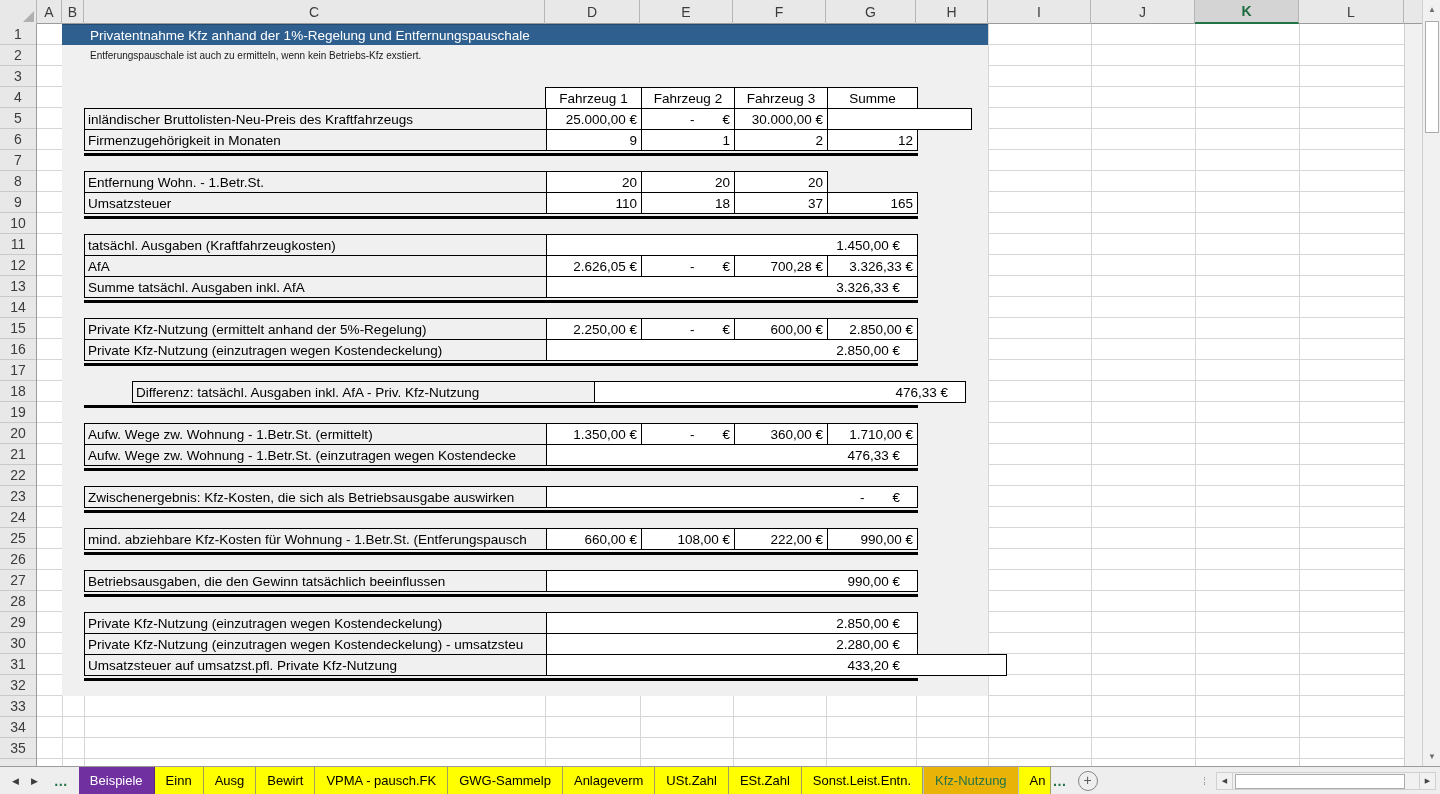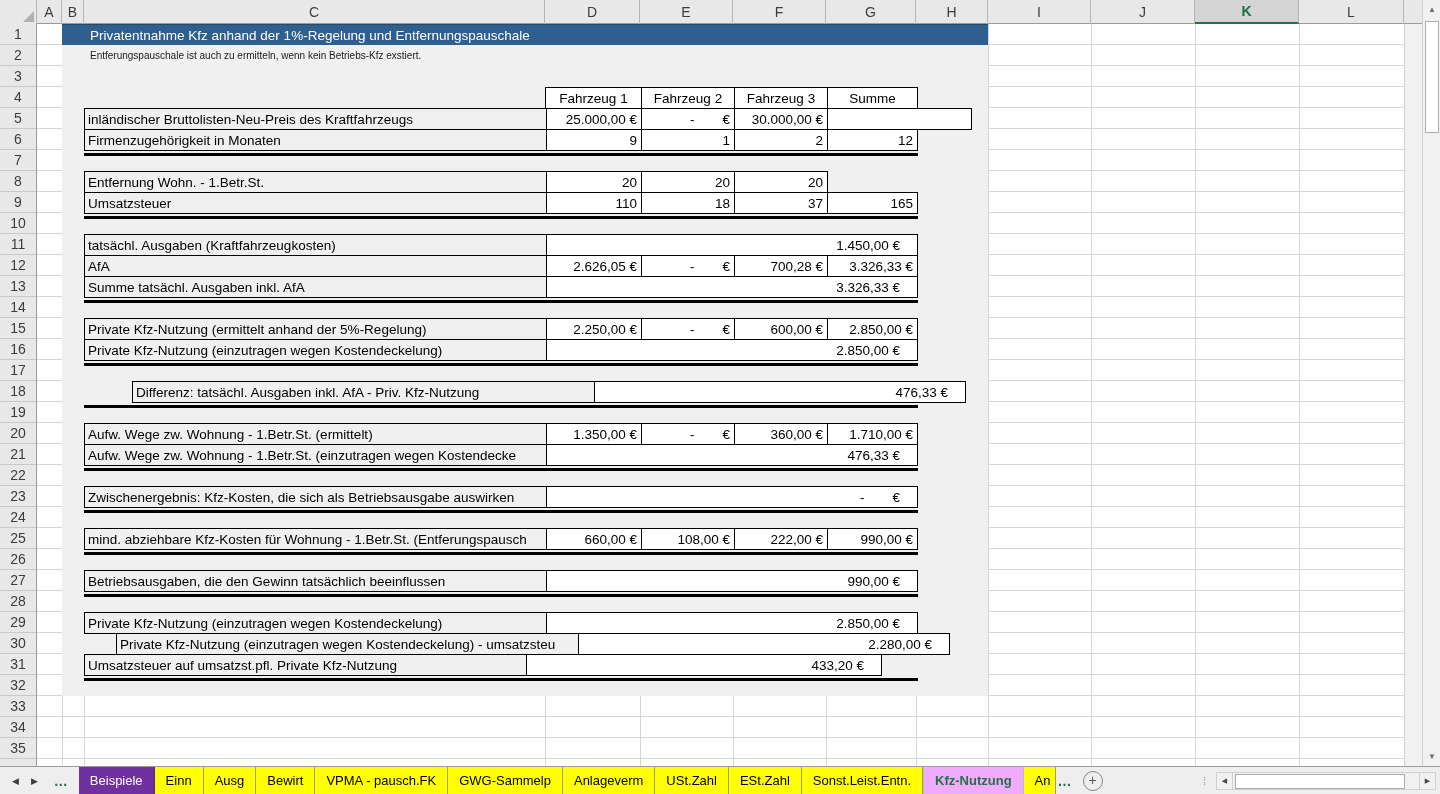--- a/index.html
+++ b/index.html
@@ -61,21 +61,21 @@
   #tabbar { position:absolute; left:0; top:766px; width:1440px; height:28px; background:#eeeeee;
     border-top:1px solid #9b9b9b; display:flex; align-items:stretch; overflow:hidden; }
   #tab-nav { display:flex; align-items:center; padding:0 6px 0 12px; gap:12px; color:#444; }
   .navglyph { font-size:9px; color:#3d3d3d; cursor:pointer; }
   .tabs-more { color:#217346; font-weight:bold; font-size:14px; letter-spacing:1px; margin:0 4px; cursor:pointer; }
   #tabs { display:flex; align-items:stretch; }
   .tab { display:flex; align-items:center; padding:0 11px; font-size:13px; white-space:nowrap;
     border-right:1px solid #a0a060; cursor:pointer; }
   .tab.yellow { background:#ffff00; color:#000; }
   .tab.purple { background:#7030a0; color:#fff; border-right:1px solid #5a2480; }
-  .tab.active { background:#f0abfc; color:#217346; font-weight:bold; border-right:1px solid #bdbdbd; border-left:1px solid #bdbdbd; }
+  .tab.active { background:#eab308; color:#217346; font-weight:normal; border-right:1px solid #bdbdbd; border-left:1px solid #bdbdbd; }
   .tab.clipped { max-width:32px; overflow:hidden; }
   #add-sheet { width:20px; height:20px; border:1px solid #868686; border-radius:50%; color:#5a5a5a;
     font-size:14px; line-height:17px; text-align:center; margin:auto 8px; cursor:pointer; flex:0 0 auto; }
   #tab-splitter { color:#9a9a9a; font-size:11px; margin:auto 10px auto 18px; letter-spacing:0; }
   #hscroll { display:flex; align-items:center; margin:auto 4px auto 0; height:20px; }
   .hbtn { width:17px; height:18px; background:#f1f1f1; border:1px solid #d0d0d0; color:#444;
     font-size:8px; display:flex; align-items:center; justify-content:center; }
   #htrack { width:186px; height:18px; background:#f1f1f1; border-top:1px solid #d0d0d0; border-bottom:1px solid #d0d0d0; position:relative; }
   #hthumb { position:absolute; left:2px; top:1px; width:170px; height:15px; background:#fff; border:1px solid #ababab; }
 </style>
@@ -215,25 +215,25 @@
         <div class="thickline" style="left: 47px; top: 528px;"></div>
         <div class="trow" style="left: 47px; top: 546px; width: 834px;">
           <div class="cell lab">Betriebsausgaben, die den Gewinn tatsächlich beeinflussen</div>
           <div class="cell val merged">990,00 €</div>
         </div>
         <div class="thickline" style="left: 47px; top: 570px;"></div>
         <div class="trow" style="left: 47px; top: 588px; width: 834px;">
           <div class="cell lab">Private Kfz-Nutzung (einzutragen wegen Kostendeckelung)</div>
           <div class="cell val merged">2.850,00 €</div>
         </div>
-        <div class="trow" style="left: 47px; top: 609px; width: 834px; margin-left: 32px;">
+        <div class="trow" style="left: 47px; top: 609px; width: 834px;">
           <div class="cell lab">Private Kfz-Nutzung (einzutragen wegen Kostendeckelung) - umsatzsteu</div>
           <div class="cell val merged">2.280,00 €</div>
         </div>
-        <div class="trow" style="left: 47px; top: 630px; width: 798px;">
+        <div class="trow" style="left: 47px; top: 630px; width: 923px;">
           <div class="cell lab">Umsatzsteuer auf umsatzst.pfl. Private Kfz-Nutzung</div>
           <div class="cell val merged">433,20 €</div>
         </div>
         <div class="thickline" style="left: 47px; top: 654px;"></div>
       </div>
   </div>
 
   <div id="col-header-row">
     <div class="corner-cell"></div>
   <div class="col-h" style="width: 25px;">A</div>

